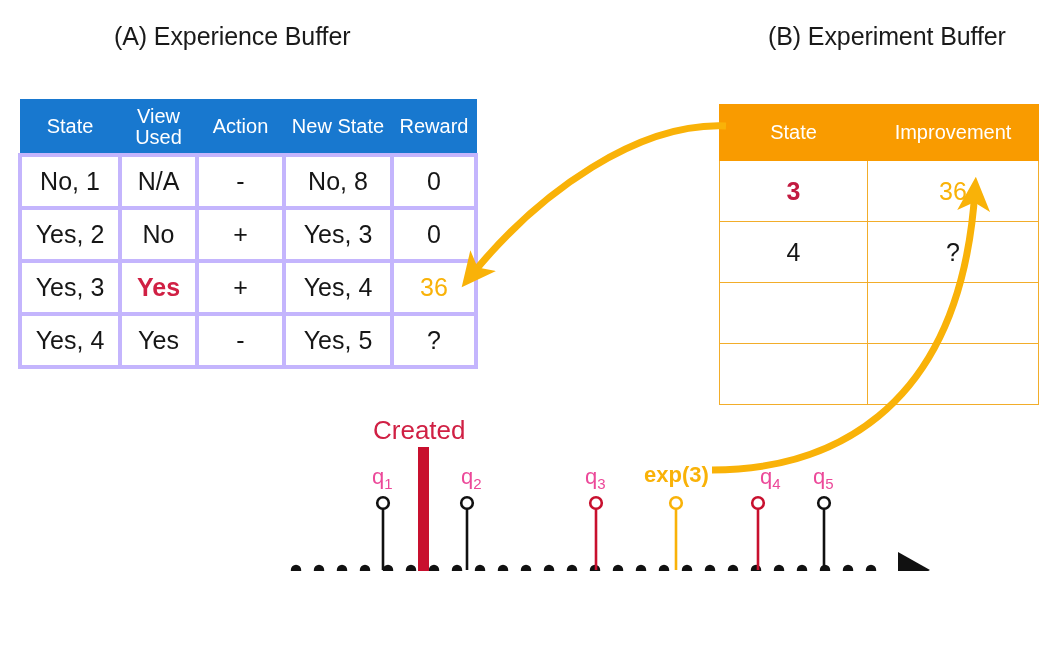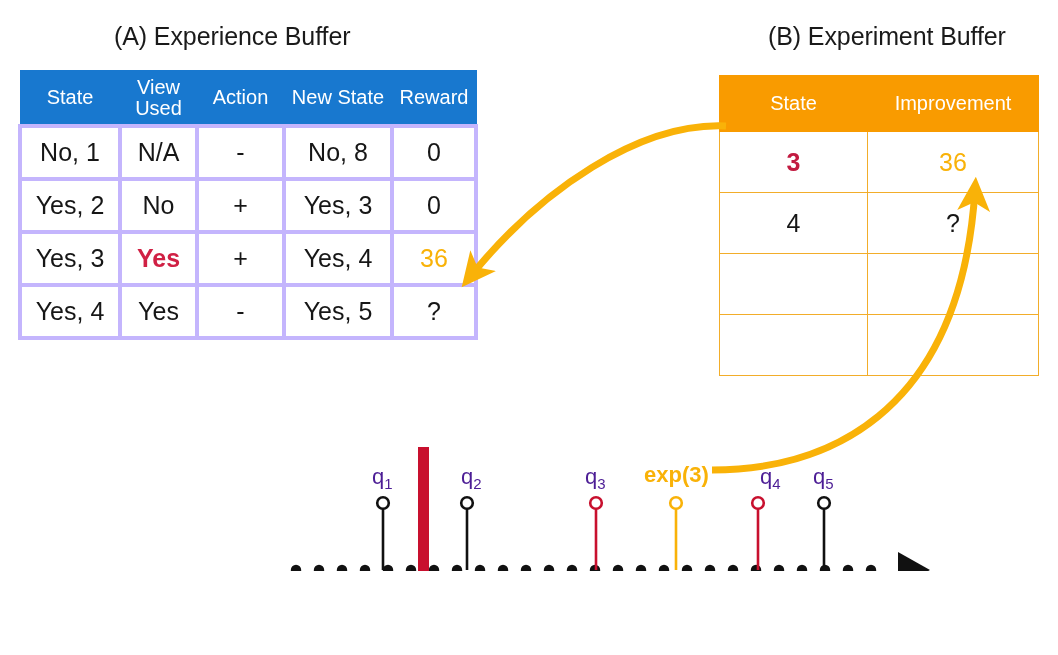--- a/index.html
+++ b/index.html
@@ -25,20 +25,21 @@
     font-size: 25px;
     color: #1a1a1a;
     white-space: nowrap;
     letter-spacing: -0.1px;
   }
 
   
   .buf-table {
     border-collapse: collapse;
     table-layout: fixed;
+    margin-top: 29px;
   }
   .buf-table td, .buf-table th {
     padding: 0;
     text-align: center;
     vertical-align: middle;
     font-weight: normal;
   }
 
   
   #table-a { left: 18px; top: 70px; }
@@ -90,21 +91,21 @@
     white-space: nowrap;
   }
   .time-label {
     font-size: 38px;
     color: #c2410c;
     white-space: nowrap;
   }
   .q-label {
     font-size: 22px;
     white-space: nowrap;
-    color: #4c1d95;
+    color: #ec4899;
   }
   .q-label sub { font-size: 15px; }
   .q-label.gold { color: #f9b208; font-weight: bold; font-size: 22px; }
 
   
 </style>
 </head>
 <body>
 
 <div id="stage">
@@ -258,20 +259,21 @@
       <circle cx="676" cy="503" r="5.8" stroke="#F9B208"></circle>
 
       <line x1="758" y1="570" x2="758" y2="508" stroke="#C8102E"></line>
       <circle cx="758" cy="503" r="5.8" stroke="#C8102E"></circle>
 
       <line x1="824" y1="570" x2="824" y2="508" stroke="#111111"></line>
       <circle cx="824" cy="503" r="5.8" stroke="#111111"></circle>
     </g>
   </svg>
 
+  <div class="created-label abs" style="left:373px; top:415px;">Created</div>
 
   <div class="q-label abs" style="left:372px; top:464px;">
     <span>q</span><sub>1</sub>
   </div>
   <div class="q-label abs" style="left:461px; top:464px;">
     <span>q</span><sub>2</sub>
   </div>
   <div class="q-label abs" style="left:585px; top:464px;">
     <span>q</span><sub>3</sub>
   </div>

